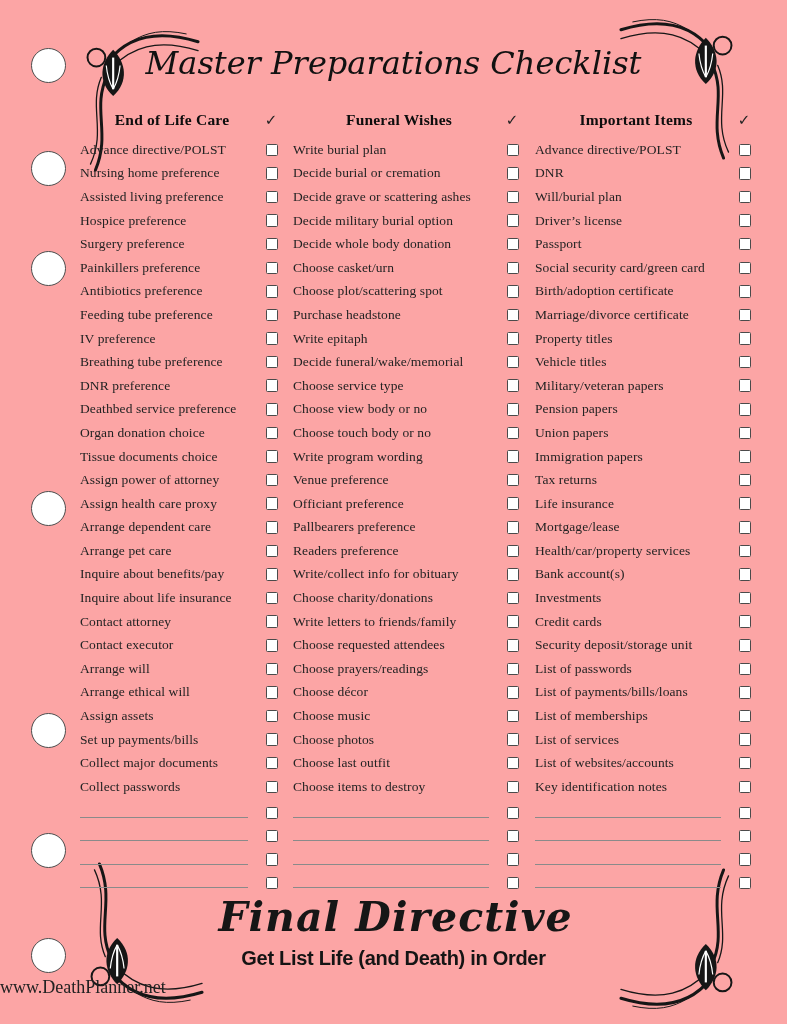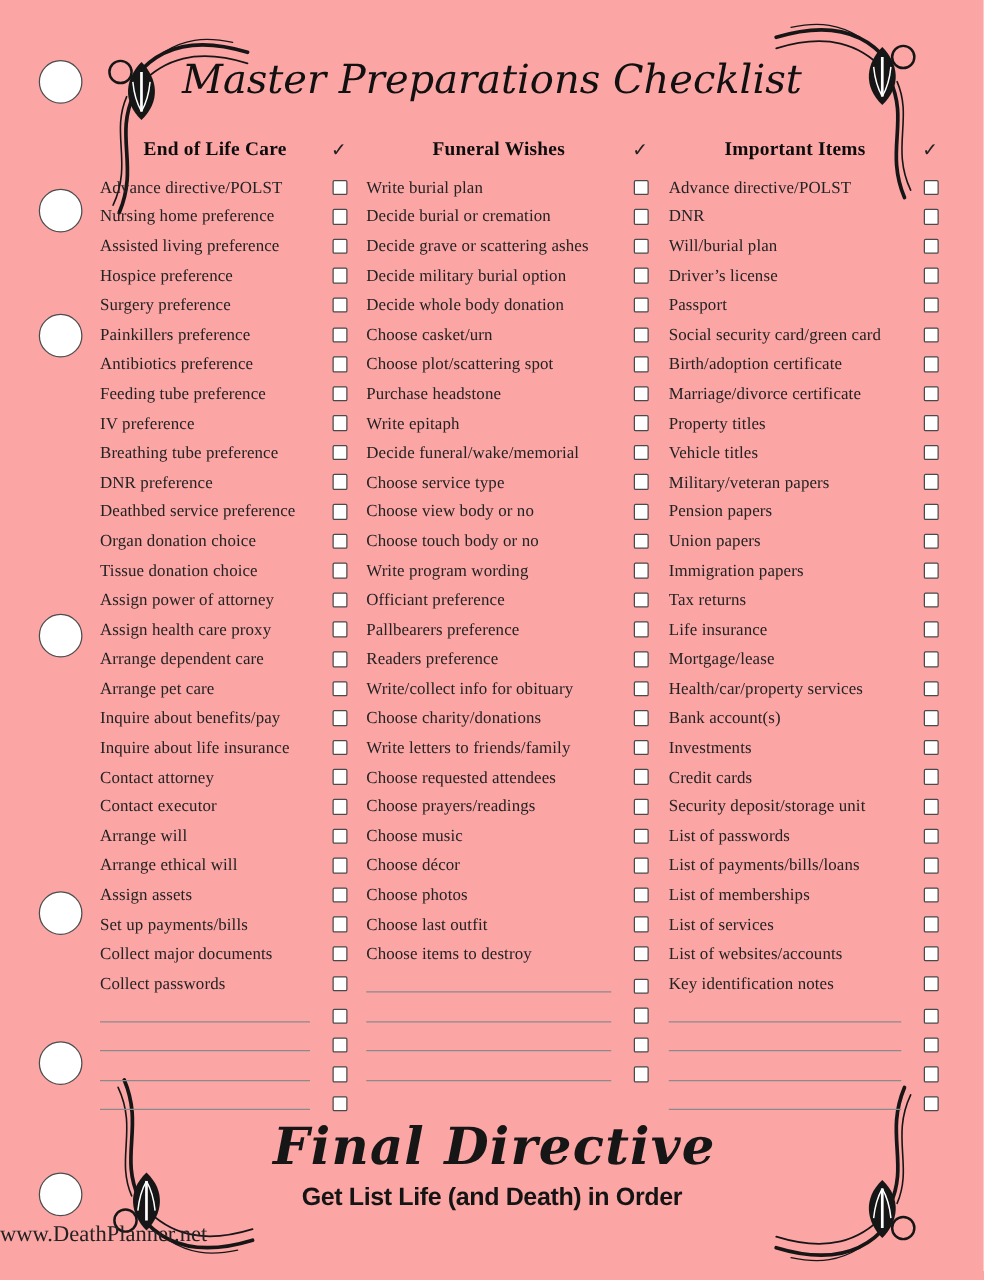--- a/index.html
+++ b/index.html
@@ -178,21 +178,21 @@
         </div>
         <div class="row">
           <span class="lbl">Deathbed service preference</span>
           <span class="cb"></span>
         </div>
         <div class="row">
           <span class="lbl">Organ donation choice</span>
           <span class="cb"></span>
         </div>
         <div class="row">
-          <span class="lbl">Tissue donation choice</span>
+          <span class="lbl">Tissue documents choice</span>
           <span class="cb"></span>
         </div>
         <div class="row">
           <span class="lbl">Assign power of attorney</span>
           <span class="cb"></span>
         </div>
         <div class="row">
           <span class="lbl">Assign health care proxy</span>
           <span class="cb"></span>
         </div>
@@ -319,20 +319,24 @@
         </div>
         <div class="row">
           <span class="lbl">Choose touch body or no</span>
           <span class="cb"></span>
         </div>
         <div class="row">
           <span class="lbl">Write program wording</span>
           <span class="cb"></span>
         </div>
         <div class="row">
+          <span class="lbl">Venue preference</span>
+          <span class="cb"></span>
+        </div>
+        <div class="row">
           <span class="lbl">Officiant preference</span>
           <span class="cb"></span>
         </div>
         <div class="row">
           <span class="lbl">Pallbearers preference</span>
           <span class="cb"></span>
         </div>
         <div class="row">
           <span class="lbl">Readers preference</span>
           <span class="cb"></span>
@@ -351,25 +355,25 @@
         </div>
         <div class="row">
           <span class="lbl">Choose requested attendees</span>
           <span class="cb"></span>
         </div>
         <div class="row">
           <span class="lbl">Choose prayers/readings</span>
           <span class="cb"></span>
         </div>
         <div class="row">
+          <span class="lbl">Choose décor</span>
+          <span class="cb"></span>
+        </div>
+        <div class="row">
           <span class="lbl">Choose music</span>
-          <span class="cb"></span>
-        </div>
-        <div class="row">
-          <span class="lbl">Choose décor</span>
           <span class="cb"></span>
         </div>
         <div class="row">
           <span class="lbl">Choose photos</span>
           <span class="cb"></span>
         </div>
         <div class="row">
           <span class="lbl">Choose last outfit</span>
           <span class="cb"></span>
         </div>

